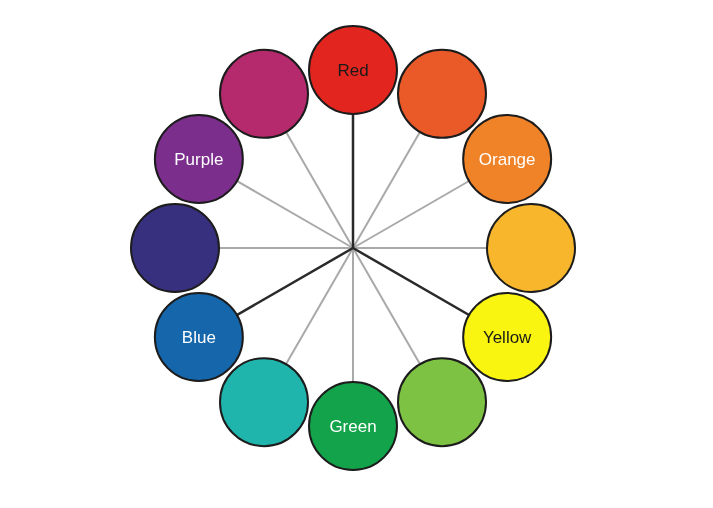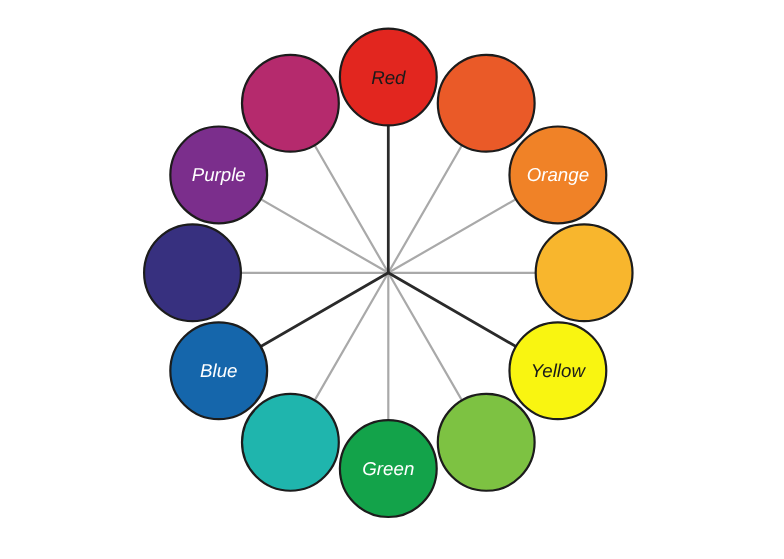--- a/index.html
+++ b/index.html
@@ -12,21 +12,20 @@
     width: 713px;
     height: 508px;
     overflow: hidden;
     font-family: "Liberation Sans", sans-serif;
   }
   #canvas {
     position: relative;
     width: 713px;
     height: 361px;
     background: #ffffff;
-    font-style: italic;
   }
   svg {
     display: block;
   }
   .swatch-label {
     font-family: "Liberation Sans", sans-serif;
     pointer-events: none;
   }
 </style>
 </head>

